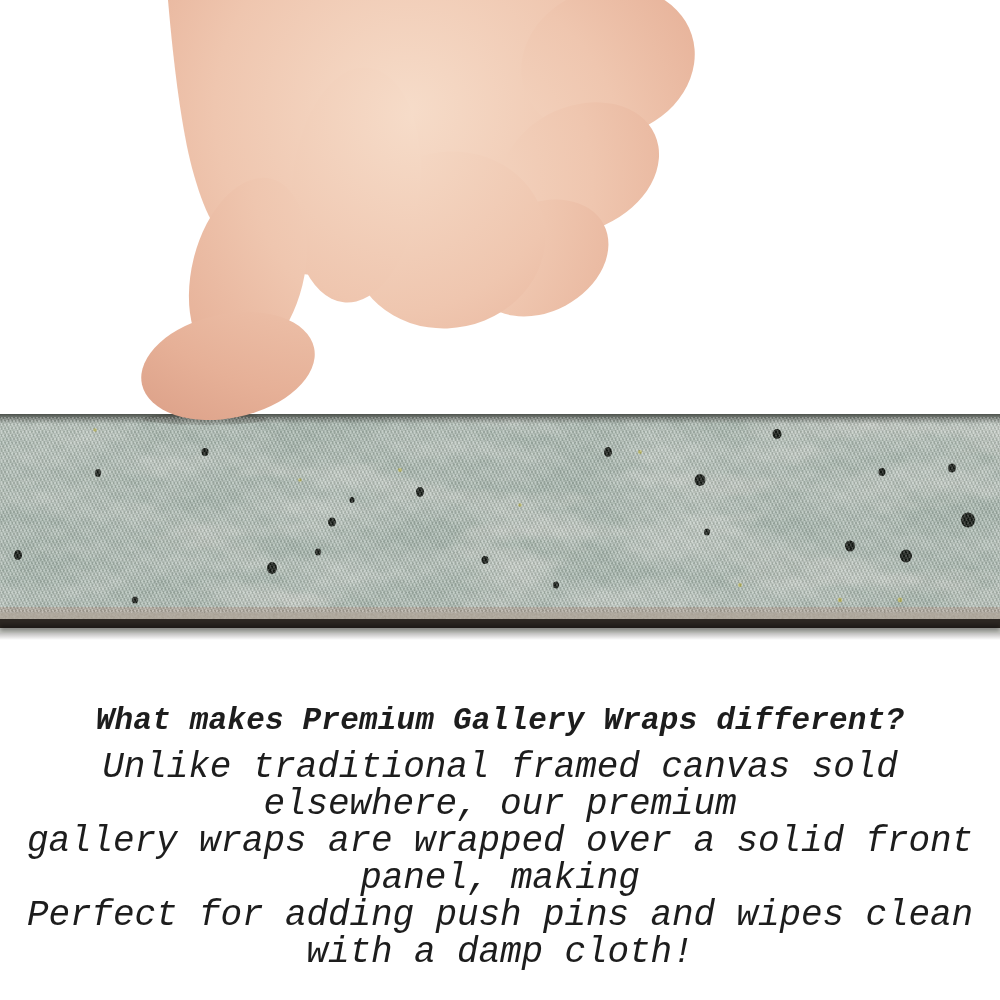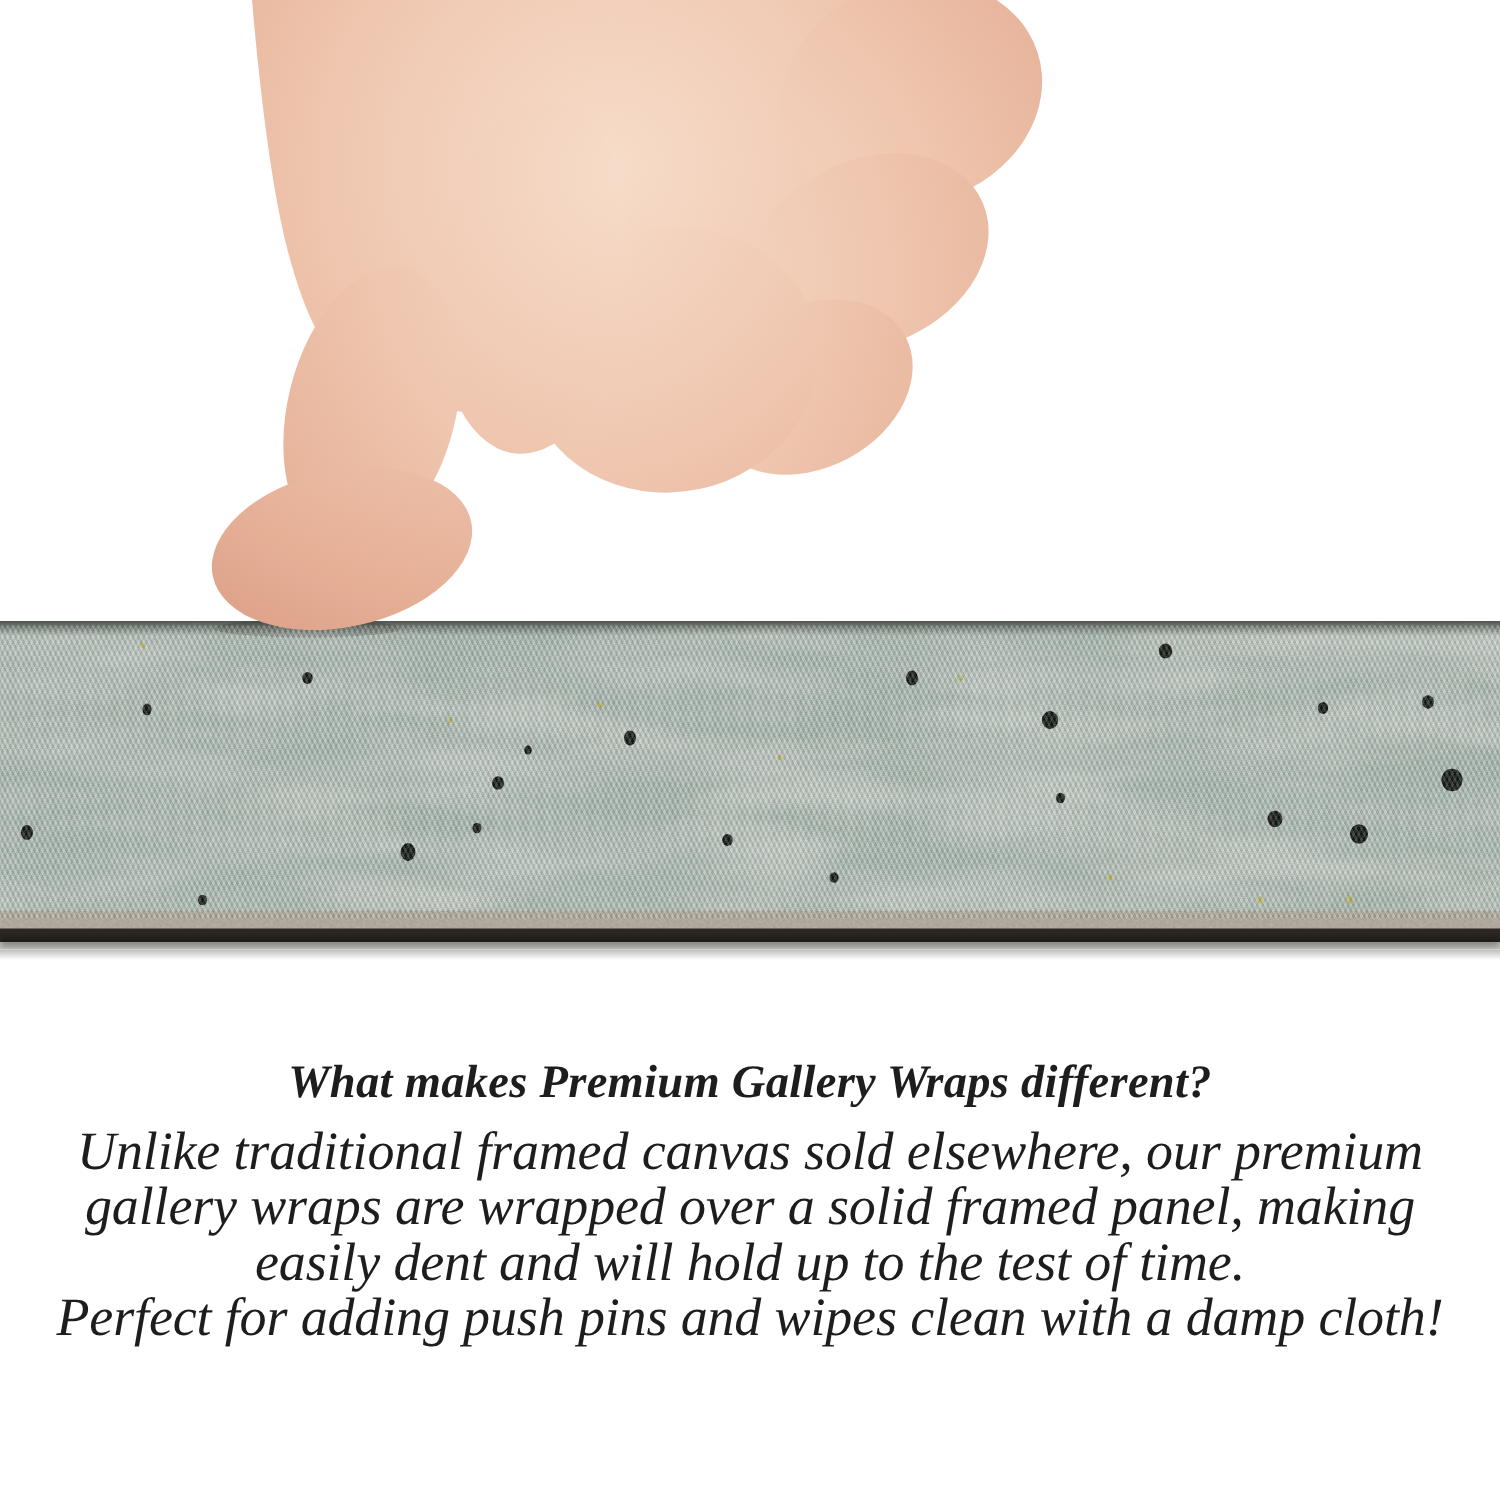--- a/index.html
+++ b/index.html
@@ -1,19 +1,19 @@
 <!DOCTYPE html>
 <html style="--background: #ffffff; --text: #1d1d1d; --canvas-base: #c7c9c3; --canvas-green-dark: #54655b; --canvas-green-light: #8d9a90; --canvas-edge-band: #a49c90; --canvas-edge-dark: #2c2722; --skin-light: #f6dcc9; --skin-mid: #ecbfa8; --skin-shadow: #d79b84; --nail: #eddcb9;"><head>
 <meta charset="utf-8">
 <style>
   html,body{margin:0;padding:0;background:#ffffff;}
   .stage{
     position:relative;width:1000px;height:1000px;overflow:hidden;
     background:var(--background,#ffffff);
-    font-family:Liberation Serif, serif;
+    font-family:Liberation Mono, monospace;
   }
   .hand-svg{position:absolute;left:88px;top:0;width:620px;height:424px;z-index:3;}
   .strip-wrap{position:absolute;left:0;top:414px;width:1000px;height:219px;z-index:2;}
   .strip-svg{position:absolute;left:0;top:0;width:100%;height:100%;}
   .weave{
     position:absolute;left:0;top:3px;width:100%;height:196px;opacity:.9;pointer-events:none;
     background:
       repeating-linear-gradient(64deg,rgba(255,255,255,.16) 0 1.6px,rgba(40,45,40,.10) 1.6px 3.2px),
       repeating-linear-gradient(-64deg,rgba(255,255,255,.12) 0 1.6px,rgba(40,45,40,.08) 1.6px 3.2px);
   }
@@ -178,19 +178,18 @@
       <rect y="211" width="1000" height="6" fill="#000000" opacity=".35" filter="url(#b2s)"></rect>
     </svg>
     <div class="weave"></div>
   </div>
   <div class="strip-shadow"></div>
 
   <div class="copy">
     <h1 class="headline">What makes Premium Gallery Wraps different?</h1>
     <div class="copy-body">
       <div class="bodyline">Unlike traditional framed canvas sold elsewhere, our premium</div>
-      <div class="bodyline">gallery wraps are wrapped over a solid framed panel, making</div>
-      <div class="bodyline">easily dent and will hold up to the test of time.</div>
+      <div class="bodyline">gallery wraps are wrapped over a solid front panel, making</div>
       <div class="bodyline">Perfect for adding push pins and wipes clean with a damp cloth!</div>
     </div>
   </div>
 
 </div>
 
 </body></html>

